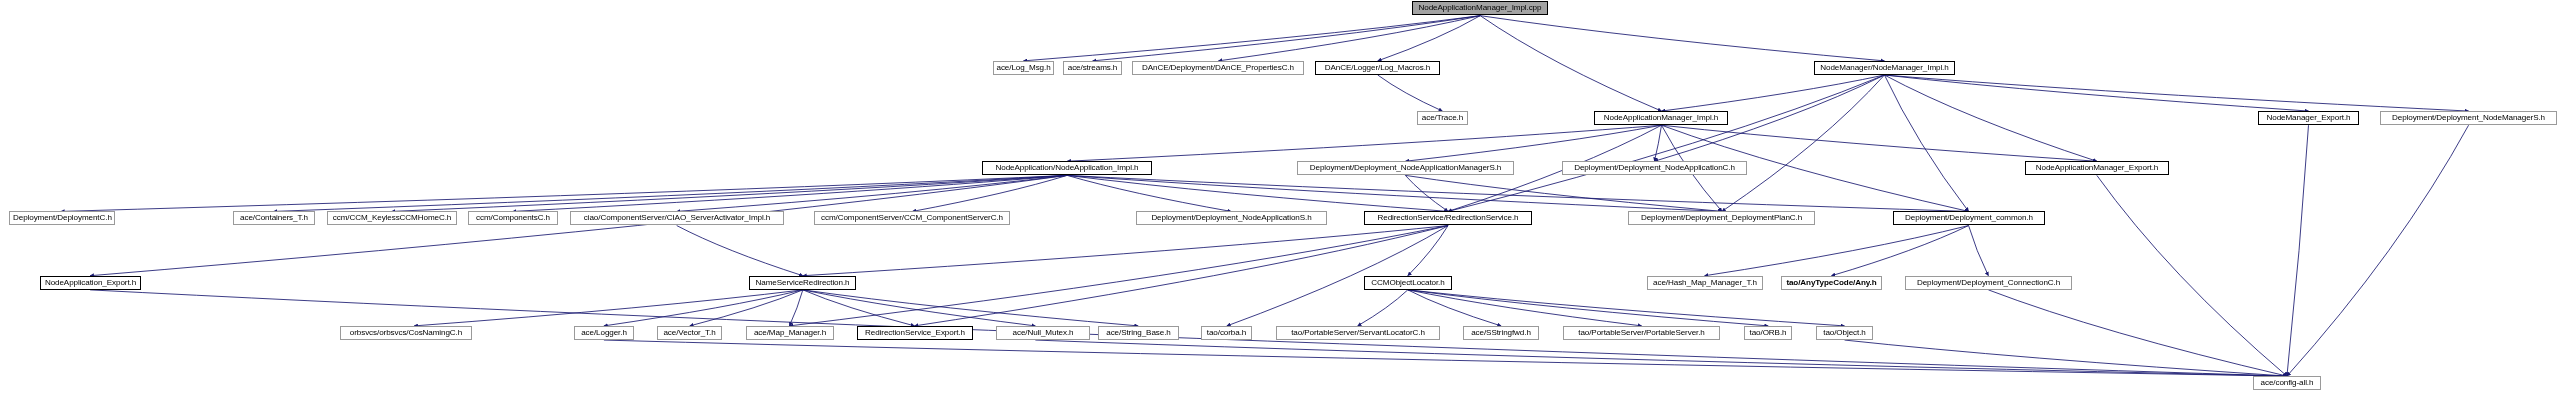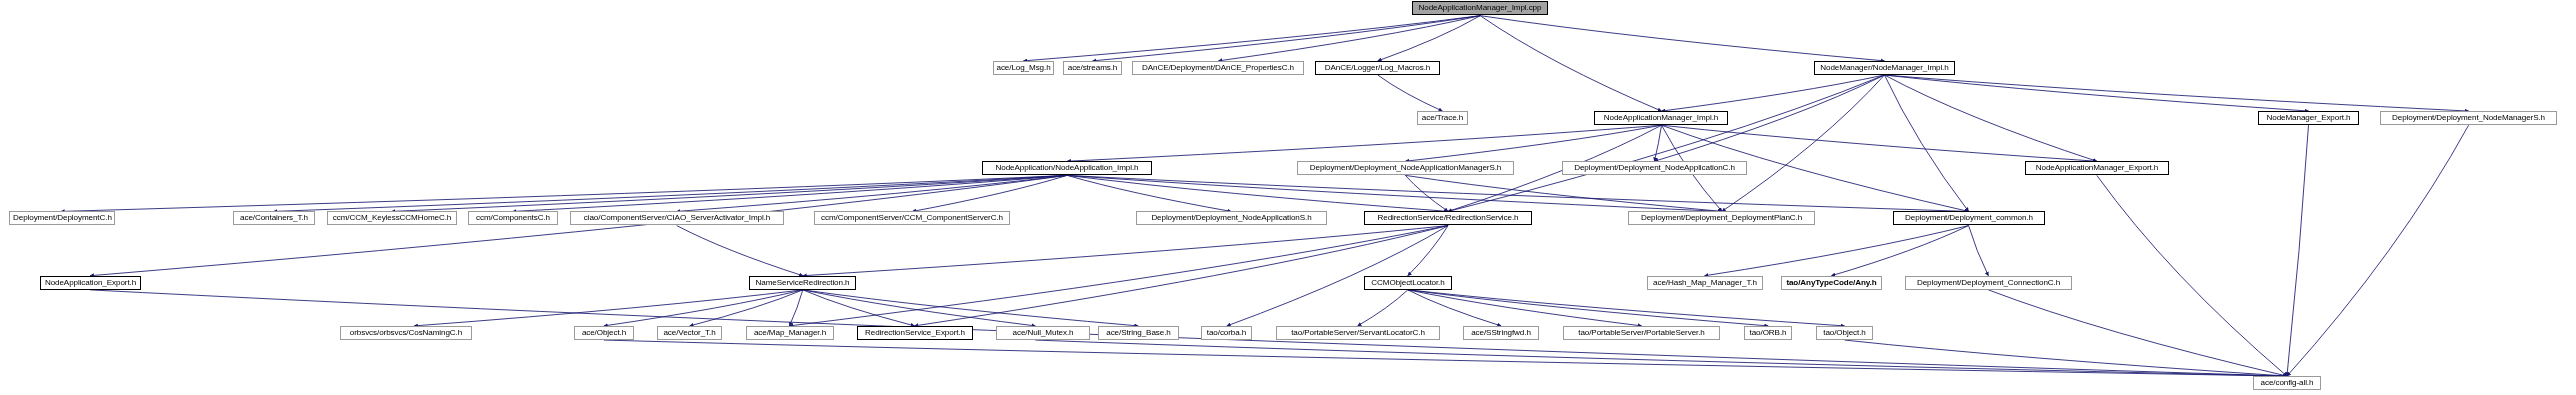--- a/index.html
+++ b/index.html
@@ -216,21 +216,21 @@
       <div class="node" style="left: 1781px; top: 276px; width: 101px; font-weight: bold;">
         <span>tao/AnyTypeCode/Any.h</span>
       </div>
       <div class="node" style="left: 1905px; top: 276px; width: 167px;">
         <span>Deployment/Deployment_ConnectionC.h</span>
       </div>
       <div class="node" style="left: 340px; top: 326px; width: 132px;">
         <span>orbsvcs/orbsvcs/CosNamingC.h</span>
       </div>
       <div class="node" style="left: 574px; top: 326px; width: 60px;">
-        <span>ace/Object.h</span>
+        <span>ace/Logger.h</span>
       </div>
       <div class="node" style="left: 657px; top: 326px; width: 65px;">
         <span>ace/Vector_T.h</span>
       </div>
       <div class="node" style="left: 746px; top: 326px; width: 88px;">
         <span>ace/Map_Manager.h</span>
       </div>
       <div class="node strong" style="left: 857px; top: 326px; width: 116px;">
         <span>RedirectionService_Export.h</span>
       </div>

